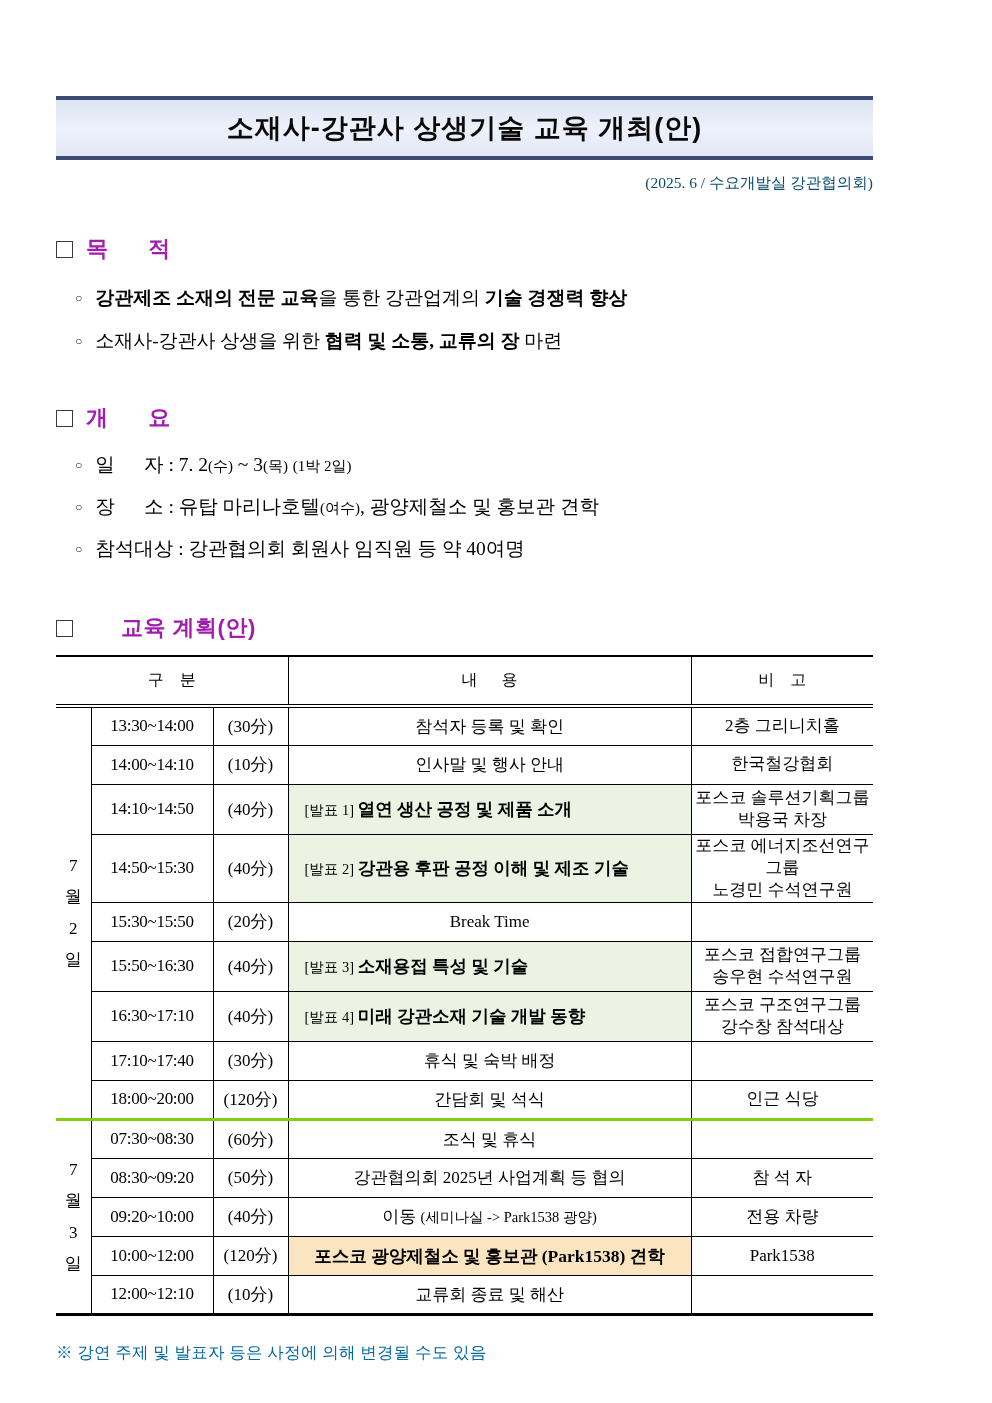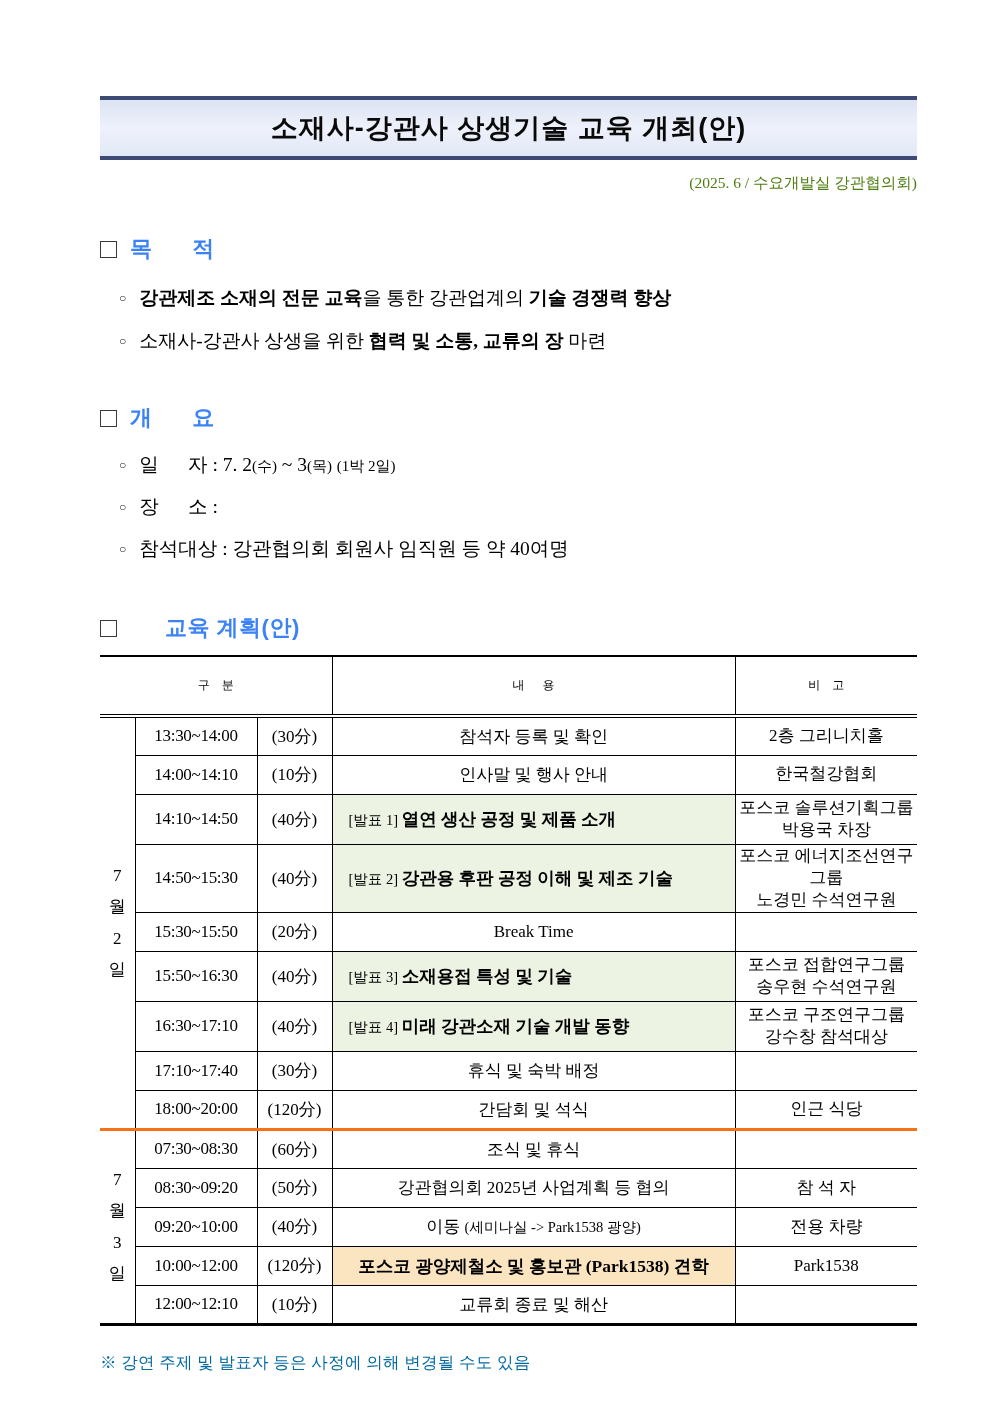--- a/index.html
+++ b/index.html
@@ -1,44 +1,44 @@
 <!DOCTYPE html>
 <html style="--banner-border: #3c4a74; --hl-green: #edf3e3; --hl-orange: #fbe5c1;"><head>
 <meta charset="utf-8">
 <style>
   * { margin:0; padding:0; box-sizing:border-box; }
   html,body { background:#fff; }
   .page {
     position:relative; width:992px; height:1403px; background:#ffffff;
     overflow:hidden; font-family:"Liberation Serif", serif; color:#000;
   }
-  .content { margin-left:100px; width:817px; }
+  .content { margin-left:56px; width:817px; }
 
   
   .banner {
     margin-top:96px; height:64px;
     border-top:4px solid var(--banner-border,#3c4a74);
     border-bottom:4px solid var(--banner-border,#3c4a74);
     background:linear-gradient(180deg,#dce3f3 0%,#eef1fb 50%,#e2e8f6 100%);
     display:flex; align-items:center; justify-content:center;
   }
   .banner-title {
     font-family:"Liberation Sans", sans-serif; font-weight:bold;
     font-size:27px; letter-spacing:1px; color:#0a0a0a;
   }
-  .subtitle { margin-top:13px; text-align:right; font-size:15.5px; color:#4d7c0f; }
+  .subtitle { margin-top:13px; text-align:right; font-size:15.5px; color:#0c4a6e; }
 
   
   .section { display:flex; align-items:center; gap:13px; }
   .sq {
     width:17px; height:17px; border:1.5px solid #3a3a3a; background:#fff; flex:0 0 auto;
   }
   .section-title {
     font-family:"Liberation Sans", sans-serif; font-weight:bold;
-    font-size:22px; white-space:pre; letter-spacing:0.5px; color:#3b82f6;
+    font-size:22px; white-space:pre; letter-spacing:0.5px; color:#a21caf;
   }
   .sec-purpose { margin-top:40px; }
   .sec-overview { margin-top:46px; }
   .sec-schedule { margin-top:48px;gap:48px; }
 
   
   .bullets { margin-top:20px; }
   .bullet { display:flex; align-items:baseline; margin-bottom:13px; font-size:19px; line-height:27px; }
   .circ { font-size:12px; margin:0 13px 0 19px; flex:0 0 auto; position:relative; top:-2px; color:#222; }
   .bullet-text { white-space:pre-wrap; }
@@ -54,26 +54,26 @@
 
   
   table.sched {
     margin-top:12px; width:817px; table-layout:fixed;
     border-collapse:collapse; border-top:2px solid #000; border-bottom:3px solid #000;
   }
   .sched th, .sched td { border-left:1px solid #000; padding:0; }
   .sched th:first-child, .sched td.daycell { border-left:none; }
   .sched th {
     border-top:2px solid #000; border-bottom:4px double #000;
-    font-weight:normal; font-size:12px; white-space:pre; height:60px; text-align:center;
+    font-weight:normal; font-size:16px; white-space:pre; height:50px; text-align:center;
   }
   .sched td { border-top:1px solid #000; font-size:17px; text-align:center; vertical-align:middle; }
   .sched tr.h1 { height:39px; }
   .sched tr.h2 { height:50px; }
-  .sched tr.day-start td { border-top:3px solid #f97316; }
+  .sched tr.day-start td { border-top:3px solid #84cc16; }
   .daycell { font-size:17px; line-height:1.85; vertical-align:middle; }
   .timecell { font-size:17px; letter-spacing:-0.3px; }
   .durcell { font-size:15px; }
   .contentcell { font-size:17px; }
   .contentcell.left { text-align:left; padding-left:16px; }
   .contentcell.bg-g { background:var(--hl-green,#edf3e3); }
   .contentcell.bg-o { background:var(--hl-orange,#fbe5c1); }
   .contentcell .sm { font-size:14.5px; }
   .contentcell .b { font-size:17.5px; }
   .remarkcell { font-size:14px; line-height:1.32; }
@@ -116,20 +116,21 @@
         <div class="ov-item">
           <span class="circ">○</span>
           <span class="ov-label">일      자</span>
           <span class="ov-sep"> : </span>
           <span class="ov-val"><span>7. 2</span><span class="sm">(수)</span><span> ~ 3</span><span class="sm">(목)</span><span> </span><span class="sm">(1박 2일)</span></span>
         </div>
         <div class="ov-item">
           <span class="circ">○</span>
           <span class="ov-label">장      소</span>
           <span class="ov-sep"> : </span>
+          <span class="ov-val"><span>유탑 마리나호텔</span><span class="sm">(여수)</span><span>, 광양제철소 및 홍보관 견학</span></span>
         </div>
         <div class="ov-item">
           <span class="circ">○</span>
           <span class="ov-label">참석대상</span>
           <span class="ov-sep"> : </span>
           <span class="ov-val"><span>강관협의회 회원사 임직원 등 약 40여명</span></span>
         </div>
       </div>
 
     <div class="section sec-schedule">

